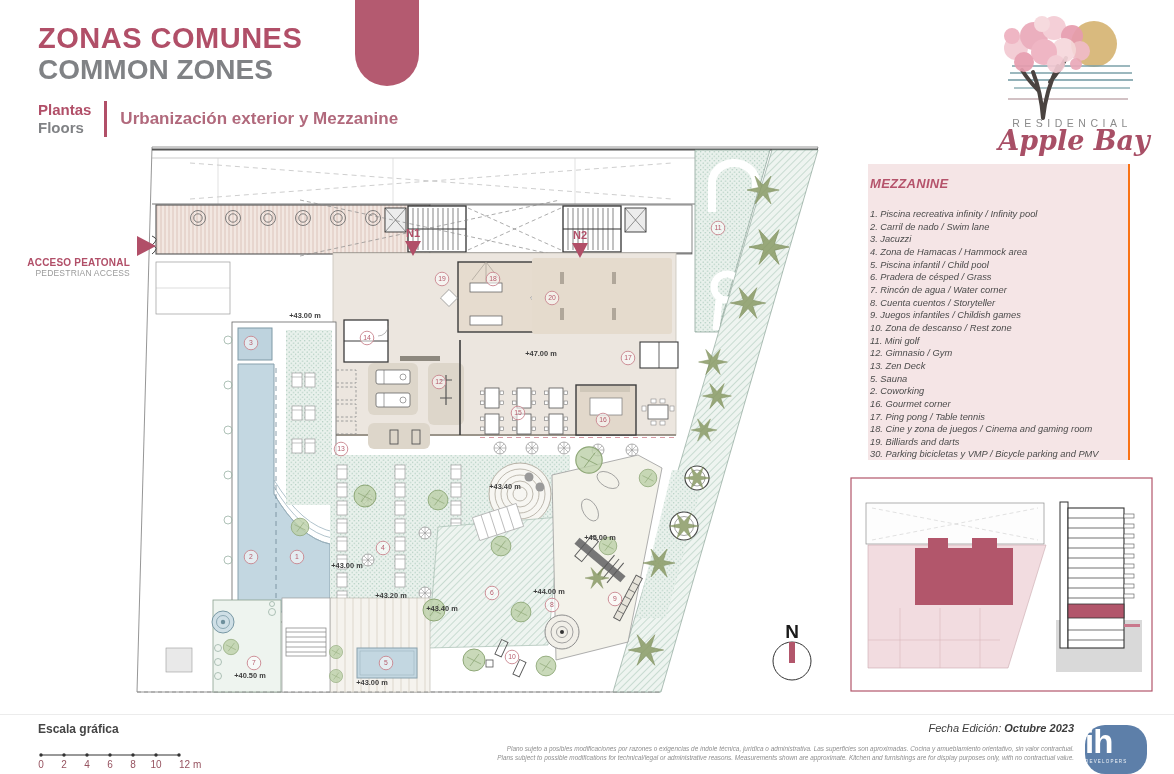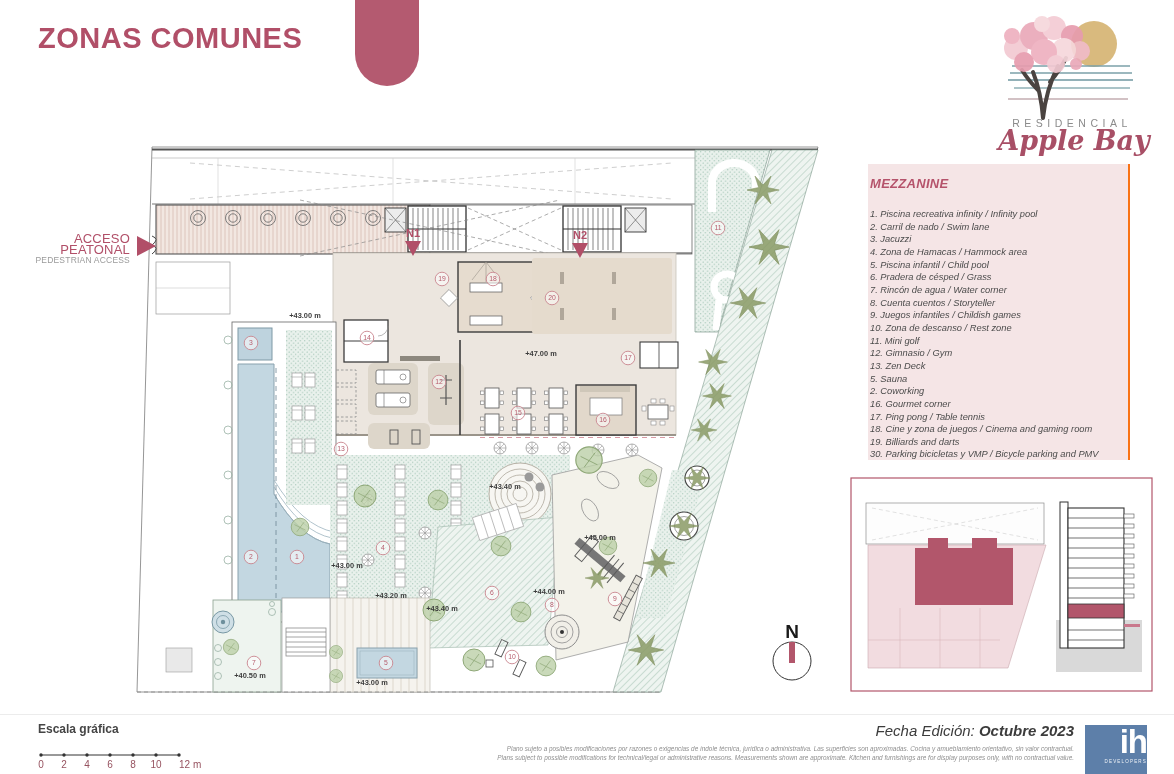--- a/index.html
+++ b/index.html
@@ -12,54 +12,63 @@
   #pill{position:absolute;left:355px;top:0;width:64px;height:86px;background:#b45a70;
         border-radius:0 0 33px 33px;}
   #floors-row{position:absolute;left:38px;top:101px;display:flex;align-items:center;}
   #floors-labels{font-size:15px;font-weight:700;line-height:18px;}
   #floors-es{color:#b14f68;}
   #floors-en{color:#808285;}
   #floors-divider{width:3px;height:36px;background:#b14f68;margin:0 13px;}
   #subtitle{font-size:17px;font-weight:700;color:#b1697c;}
   
   #access{position:absolute;left:18px;top:233px;width:112px;text-align:right;line-height:11px;}
-  #access-es{font-size:13px;font-weight:400;color:#b14f68;letter-spacing:.2px;}
+  #access-es{font-size:10px;font-weight:700;color:#b14f68;letter-spacing:.2px;margin-top:24px;}
   #access-en{font-size:8.5px;color:#9a9a9a;letter-spacing:.2px;}
   
   #legend{position:absolute;left:868px;top:164px;width:256px;height:272px;
           background:#f5e5e6;border-right:2px solid #f97316;padding:12px 2px;}
   #legend-title{font-size:13px;font-weight:700;font-style:italic;color:#b5536b;letter-spacing:.3px;}
   #legend-list{margin:17px 0 16px 0;padding:0;list-style:none;font-style:italic;
                font-size:9.3px;color:#4c4c4c;line-height:12.65px;}
   
   #plan-svg{position:absolute;left:130px;top:143px;}
   #inset-svg{position:absolute;left:748px;top:473px;}
   #logo-svg{position:absolute;left:986px;top:6px;}
   
   #footer-line{position:absolute;left:0;top:714px;width:1174px;border-top:1px solid #ececec;}
   #scale-title{position:absolute;left:38px;top:722px;font-size:12px;font-weight:700;color:#454545;}
   #scale-svg{position:absolute;left:38px;top:748px;}
-  #fecha{position:absolute;right:100px;top:722px;font-size:15px;font-style:italic;color:#3c3c3c;}
+  #fecha{position:absolute;right:100px;top:722px;font-size:11px;font-style:italic;color:#3c3c3c;}
   #fecha b{font-style:normal;font-weight:700;font-style:italic;}
   #disclaimer{position:absolute;right:100px;top:744px;width:625px;text-align:right;
               font-size:6.4px;font-style:italic;color:#8e8e8e;line-height:9px;}
   #ih-logo{position:absolute;left:1085px;top:725px;width:62px;height:49px;background:#5d7fa9;
-           color:#fff;text-align:right;}
+           color:#fff;text-align:left;border-radius:20px;}
   #ih-text{font-size:33px;font-weight:700;line-height:34px;letter-spacing:-1px;}
   #ih-sub{font-size:4.5px;letter-spacing:1.2px;opacity:.9;}
 </style>
 </head>
 <body>
 
 <div id="page">
 
   <div id="title-block">
     <div id="title-es">ZONAS COMUNES</div>
+    <div id="title-en">COMMON ZONES</div>
   </div>
   <div id="pill"></div>
+  <div id="floors-row">
+    <div id="floors-labels">
+      <div id="floors-es">Plantas</div>
+      <div id="floors-en">Floors</div>
+    </div>
+    <div id="floors-divider"></div>
+    <div id="subtitle">Urbanización exterior y Mezzanine</div>
+  </div>
 
   <svg id="logo-svg" width="172" height="150" viewBox="0 0 172 150">
     <circle cx="108" cy="38" r="23" fill="#d9ba7e"></circle>
     <g stroke-width="1.6">
       <line x1="26" y1="60" x2="144" y2="60" stroke="#7ba0a8"></line>
       <line x1="24" y1="67" x2="146" y2="67" stroke="#7ba0a8"></line>
       <line x1="22" y1="74" x2="147" y2="74" stroke="#6f97a1"></line>
       <line x1="28" y1="82" x2="144" y2="82" stroke="#8fb0b6"></line>
       <line x1="22" y1="93" x2="142" y2="93" stroke="#c3adb1"></line>
     </g>

